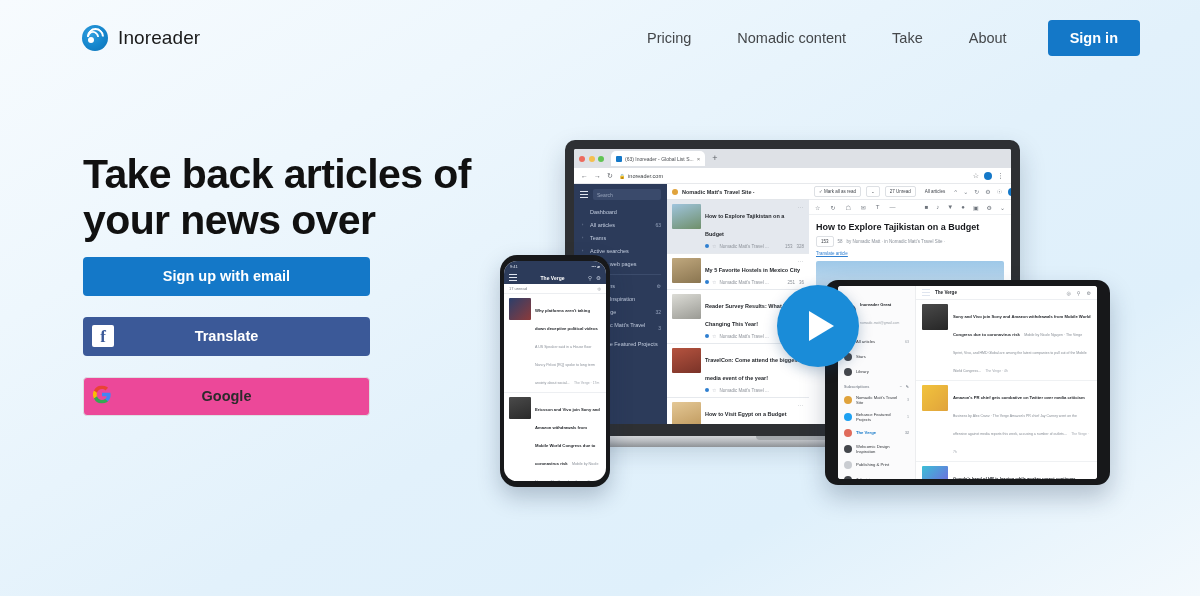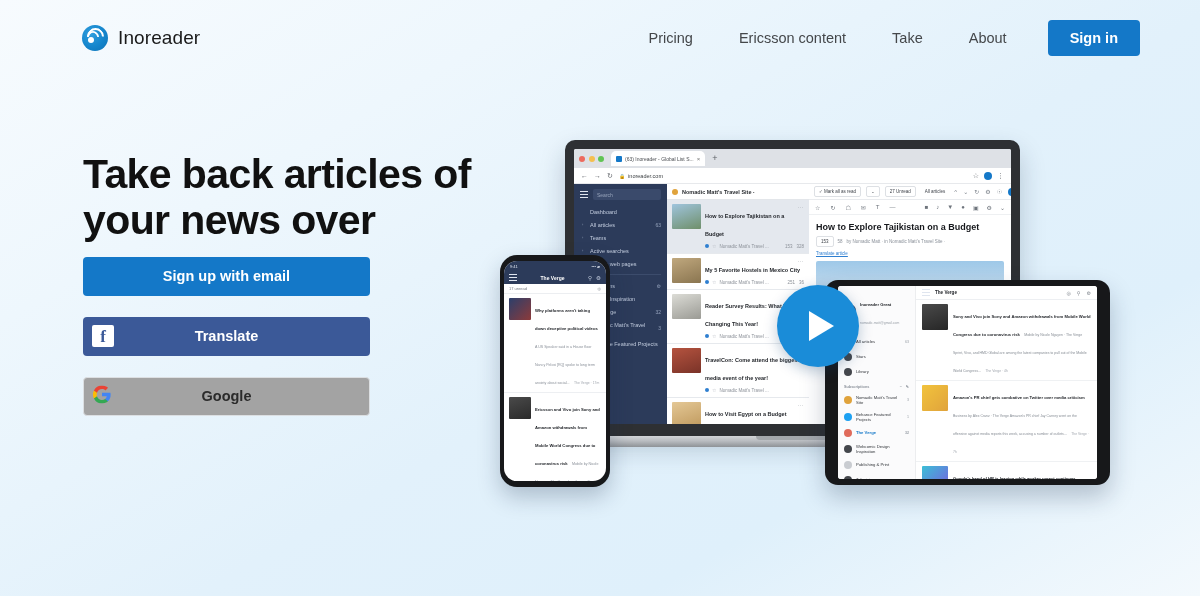--- a/index.html
+++ b/index.html
@@ -64,21 +64,21 @@
   .acct-or a { color: #1a8cdd; text-decoration: none; }
 
   .btns { margin-top: 13px; width: 287px; display: flex; flex-direction: column; gap: 21px; }
   .btn {
     height: 39px; border-radius: 4px; border: none; cursor: pointer;
     display: flex; align-items: center; justify-content: center;
     position: relative; font-size: 14.5px;
   }
   .btn-email { background: #1478c8; color: #fff; font-weight: bold; }
   .btn-fb { background: #3b5998; color: #fff; font-weight: bold; }
-  .btn-google { background: #a3a3a3; color: #2b2b2b; border: 1px solid #dcdfe2; font-weight: bold; }
+  .btn-google { background: #ec4899; color: #2b2b2b; border: 1px solid #dcdfe2; font-weight: bold; }
   .btn-icon { position: absolute; left: 9px; top: 50%; transform: translateY(-50%); }
   .fb-badge {
     width: 22px; height: 22px; background: #fff; border-radius: 2px;
     display: flex; align-items: center; justify-content: center;
     color: #3b5998; font-weight: bold; font-size: 17px;
     font-family: "Liberation Serif", serif; line-height: 1;
   }
 
   
   .devices { position: absolute; left: 470px; top: 130px; width: 700px; height: 400px; }
@@ -284,21 +284,21 @@
     <div class="brand">
       <span class="brand-mark">
         <span class="dot"></span>
           <span class="arc arc1"></span>
           <span class="arc arc2"></span>
       </span>
       <span class="brand-name">Inoreader</span>
     </div>
     <nav class="nav">
       <a href="#">Pricing</a>
-      <a href="#">Ericsson content</a>
+      <a href="#">Nomadic content</a>
       <a href="#">Take</a>
       <a href="#">About</a>
       <button class="signin-btn">Sign in</button>
     </nav>
   </div>
 
   <div class="hero-left">
     <h1 class="hero-title">
       <span>Take back articles of</span><br>
       <span>your news over</span>

